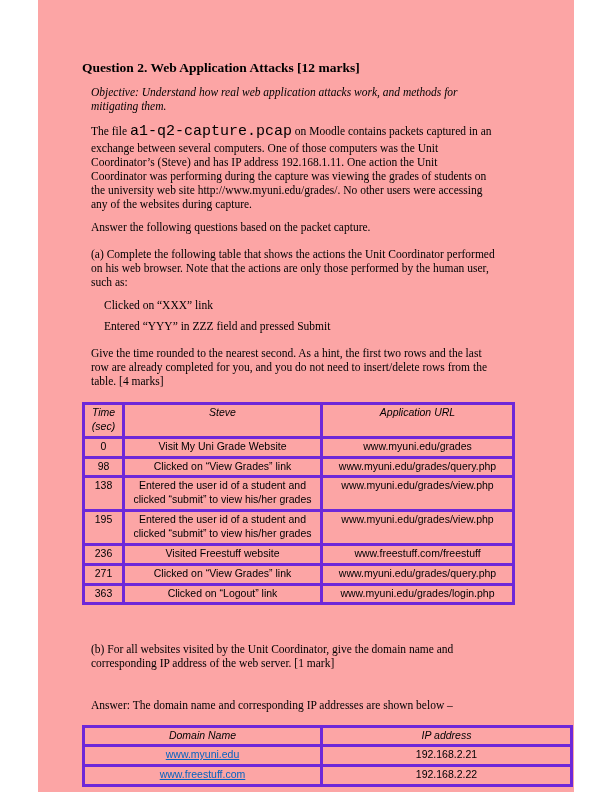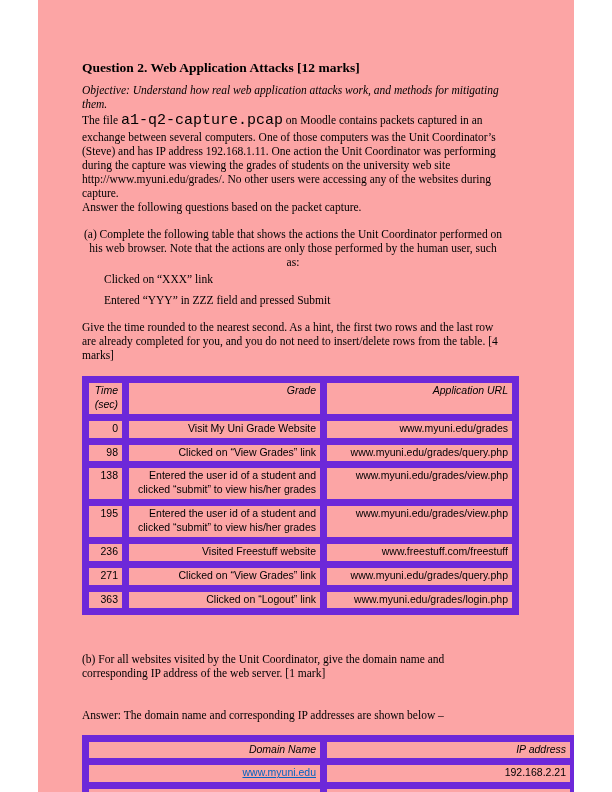--- a/index.html
+++ b/index.html
@@ -15,42 +15,42 @@
     line-height: 1.22;
     box-sizing: border-box;
     padding: 60px 70px 0 44px;
     overflow: hidden;
   }
   .title {
     font-size: 13.5px;
     font-weight: bold;
     margin: 0 0 7px 0;
   }
-  p { margin: 0; }
+  p { margin: 9px; }
   .objective { font-style: italic; }
   .mono {
     font-family: "Liberation Mono", monospace;
     font-size: 15px;
   }
-  .part-a-prompt { margin-top: 13px; text-align: center; }
+  .part-a-prompt { margin-top: 13px; }
   .example-line { padding-left: 22px; margin-top: 3px; }
   .example-line + .example-line { margin-top: 7px; }
   .hint-paragraph { margin-top: 13px; margin-bottom: 14px; }
   table {
     border-collapse: collapse;
     table-layout: fixed;
     font-family: "Liberation Sans", sans-serif;
     font-size: 10.5px;
     line-height: 1.32;
   }
   th, td {
-    border: 7px solid #6d28d9;
+    border: 3px solid #6d28d9;
     padding: 1px 4px 2px 4px;
     vertical-align: top;
-    text-align: right;
+    text-align: center;
     font-weight: normal;
     word-wrap: break-word;
   }
   th { font-style: italic; }
   .action-table { width: 430px; }
   .domain-table { width: 488px; margin-top: 13px; }
   .part-b-prompt { margin-top: 37px; }
   .answer-line { margin-top: 27px; }
   a.doc-link {
     color: #0563c1;
@@ -80,21 +80,21 @@
 
   <table class="action-table">
     <colgroup>
         <col style="width:40px">
         <col style="width:198px">
         <col style="width:192px">
       </colgroup>
     <thead>
       <tr>
         <th>Time (sec)</th>
-        <th>Grade</th>
+        <th>Steve</th>
         <th>Application URL</th>
       </tr>
     </thead>
     <tbody>
       <tr>
         <td>0</td>
         <td>Visit My Uni Grade Website</td>
         <td>www.myuni.edu/grades</td>
       </tr>
       <tr>

